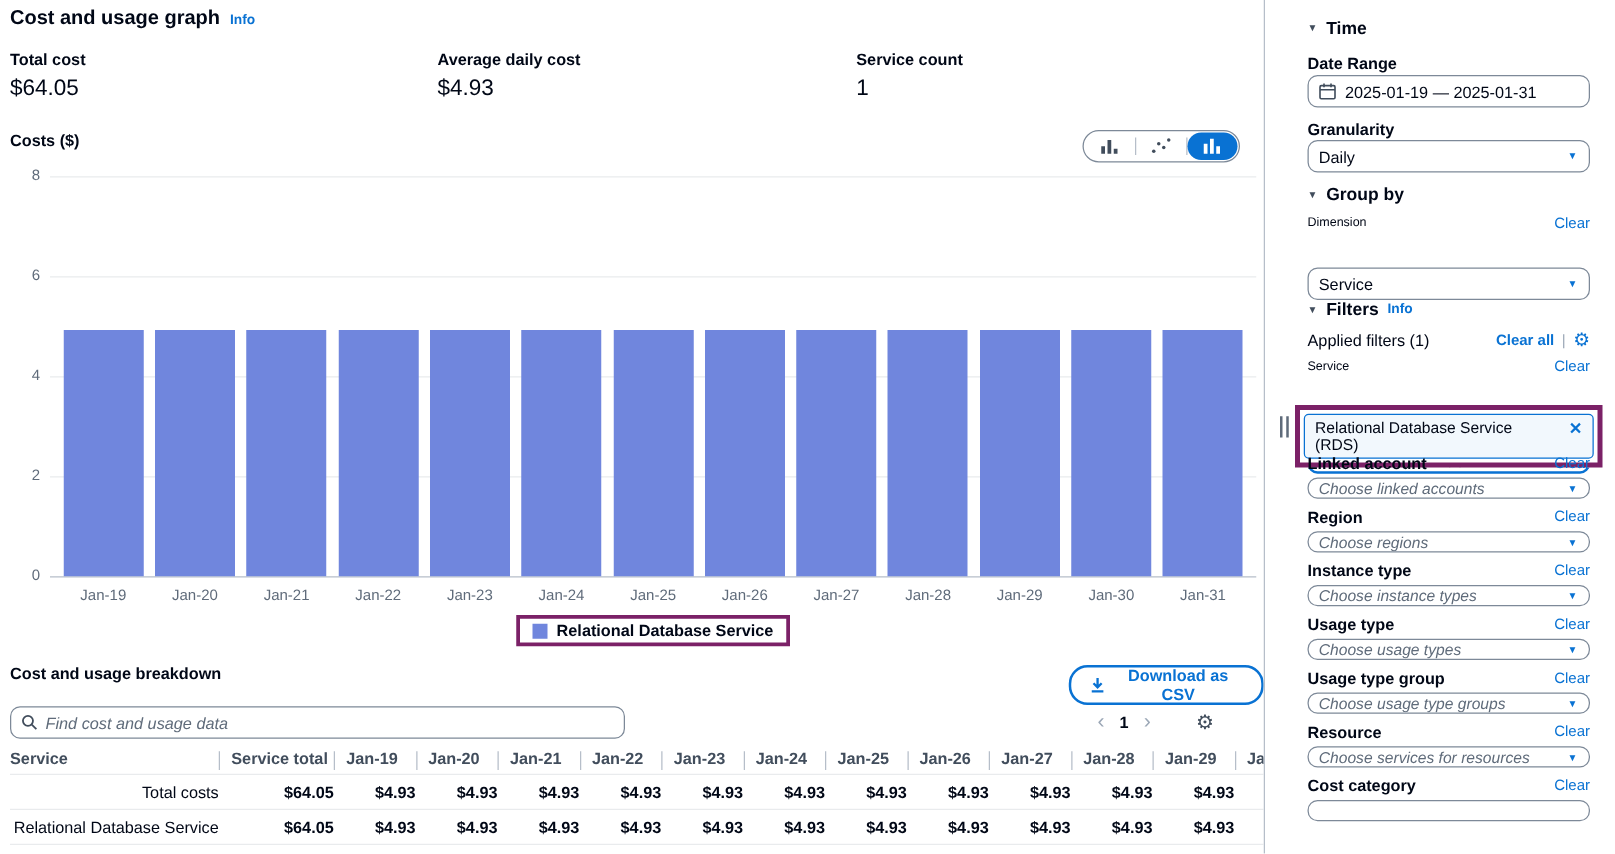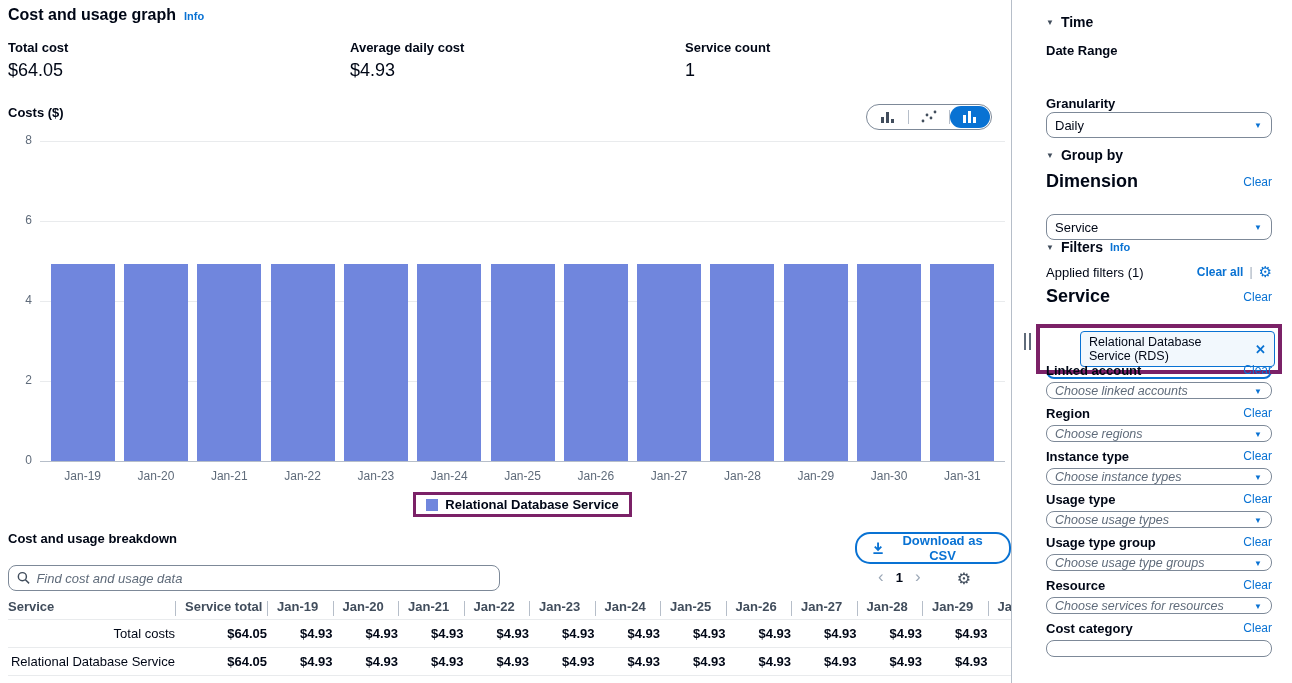--- a/index.html
+++ b/index.html
@@ -78,37 +78,37 @@
   .td.num { font-weight:700; }
   .c0 { width:167px; } .c1 { width:92px; } .cd { width:65.5px; }
 
   
   .sidebar { position:absolute; left:1036px; top:0; width:248px; height:683px; overflow:hidden; }
   .sec-header { position:absolute; left:10px; display:flex; align-items:center; gap:7px;
     font-size:14px; font-weight:700; cursor:pointer; }
   .tri { font-size:8px; color:var(--th); }
   .field-label { position:absolute; left:10px; font-size:13px; font-weight:700; }
   .label-row { position:absolute; left:10px; width:226px; display:flex; justify-content:space-between; align-items:center; }
-  .label-row .lbl { font-size:18px; font-weight:700; }
+  .label-row .lbl { font-size:10px; font-weight:400; }
   .clear-link { font-size:12px; color:var(--accent); cursor:pointer; }
   .control { position:absolute; left:10px; width:226px; height:26px; border:1px solid var(--border-gray);
     border-radius:8px; background:#fff; display:flex; align-items:center; gap:7px; padding:0 8px; font-size:13px; cursor:pointer; }
   .select { position:relative; padding-right:22px; }
   .caret { position:absolute; right:9px; top:50%; transform:translateY(-50%); font-size:8px; color:var(--accent); }
   .placeholder { font-style:italic; color:var(--txt-sub); font-size:12.5px;
                  overflow:hidden; white-space:nowrap; text-overflow:ellipsis; }
   .service-select { border:2px solid var(--accent); height:25px; }
   .service-select .sel-val { font-style:italic; color:var(--txt); font-size:12.5px; }
   .applied-right { display:flex; align-items:center; gap:6px; }
   .applied-left { font-size:13px; }
   .pipe { color:#9ba7b6; font-size:12px; }
   .gear-small { color:var(--accent); font-size:15px; cursor:pointer; }
   .token-annotation { position:absolute; top:324px; left:0; width:246px; padding:3px; background:#fff; }
-  .token { display:inline-flex; align-items:center; gap:24px; border:1px solid var(--accent);
-    background:#f2f8fd; border-radius:4px; padding:3px 8px; font-size:12.5px; max-width:100%;margin-left:37px; }
+  .token { display:inline-flex; gap:24px; border:1px solid var(--accent);
+    background:#f2f8fd; border-radius:4px; padding:3px 8px; font-size:12.5px; max-width:100%; }
   .token-close { color:var(--accent); font-weight:700; font-size:13px; cursor:pointer; }
   .fgroups { position:absolute; left:10px; top:362px; width:226px; }
   .fgroup { margin-bottom:6px; }
   .frow { display:flex; justify-content:space-between; align-items:center; height:16px; margin-bottom:4px; }
   .flabel { font-size:13px; font-weight:700; }
   .fselect { position:relative; width:226px; height:17px; border:1px solid var(--border-gray); border-radius:8px;
     background:#fff; display:flex; align-items:center; padding:0 22px 0 8px; cursor:pointer; }
   svg { display:block; }
 </style>
 </head>
@@ -327,20 +327,27 @@
   <div class="handle"></div>
 
   <div class="sidebar">
 
     <div class="sec-header" style="top:14px">
       <span class="tri">▼</span>
       <span>Time</span>
     </div>
 
     <div class="field-label" style="top:43px">Date Range</div>
+    <div class="control" style="top:60px">
+      <svg width="14" height="14" viewBox="0 0 14 14">
+        <rect x="1" y="2.5" width="12" height="10.5" rx="1" stroke="#414d5c" stroke-width="1.3" fill="none"></rect>
+        <path d="M1 5.8 h12 M4.2 0.8 v3 M9.8 0.8 v3" stroke="#414d5c" stroke-width="1.3" fill="none"></path>
+      </svg>
+      <span>2025-01-19 — 2025-01-31</span>
+    </div>
 
     <div class="field-label" style="top:96px">Granularity</div>
     <div class="control select" style="top:112px">
       <span class="sel-val">Daily</span>
       <span class="caret">▼</span>
     </div>
 
     <div class="sec-header" style="top:147px">
       <span class="tri">▼</span>
       <span>Group by</span>

